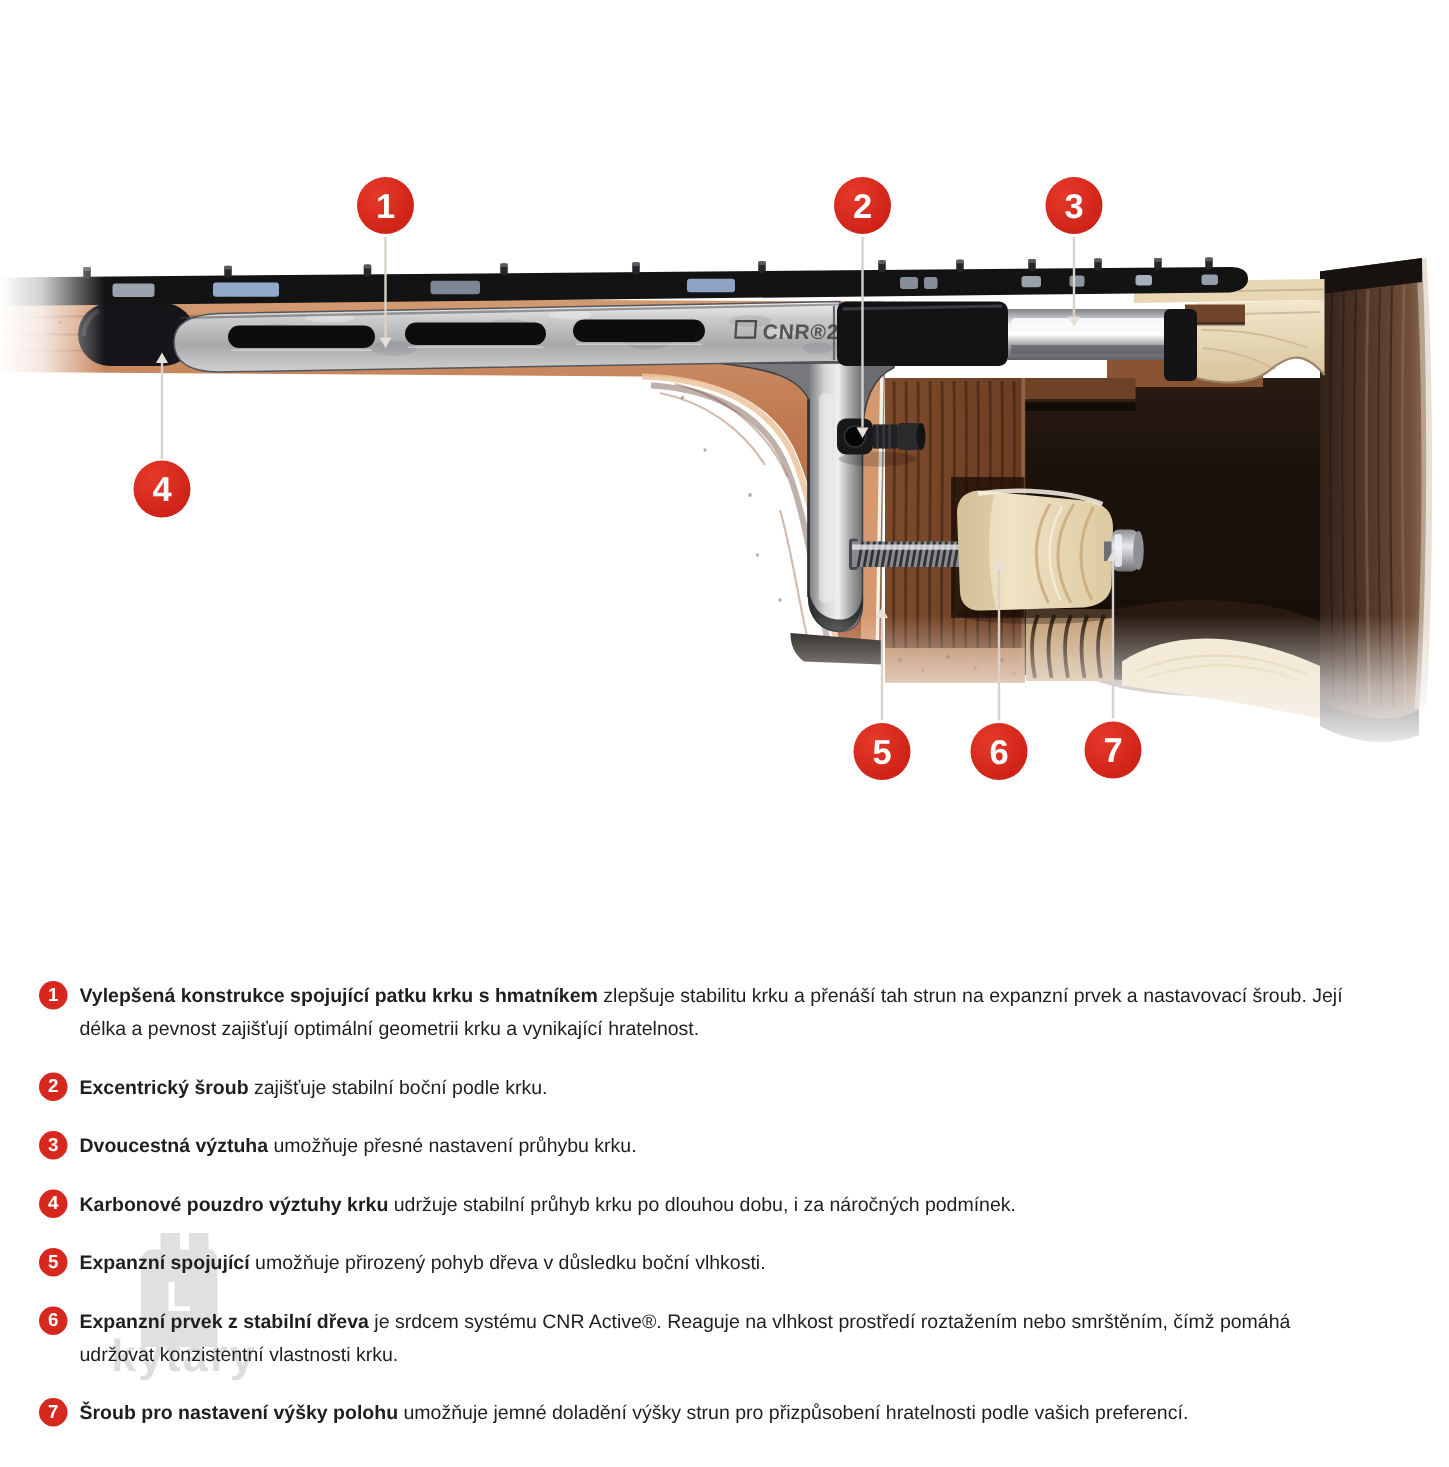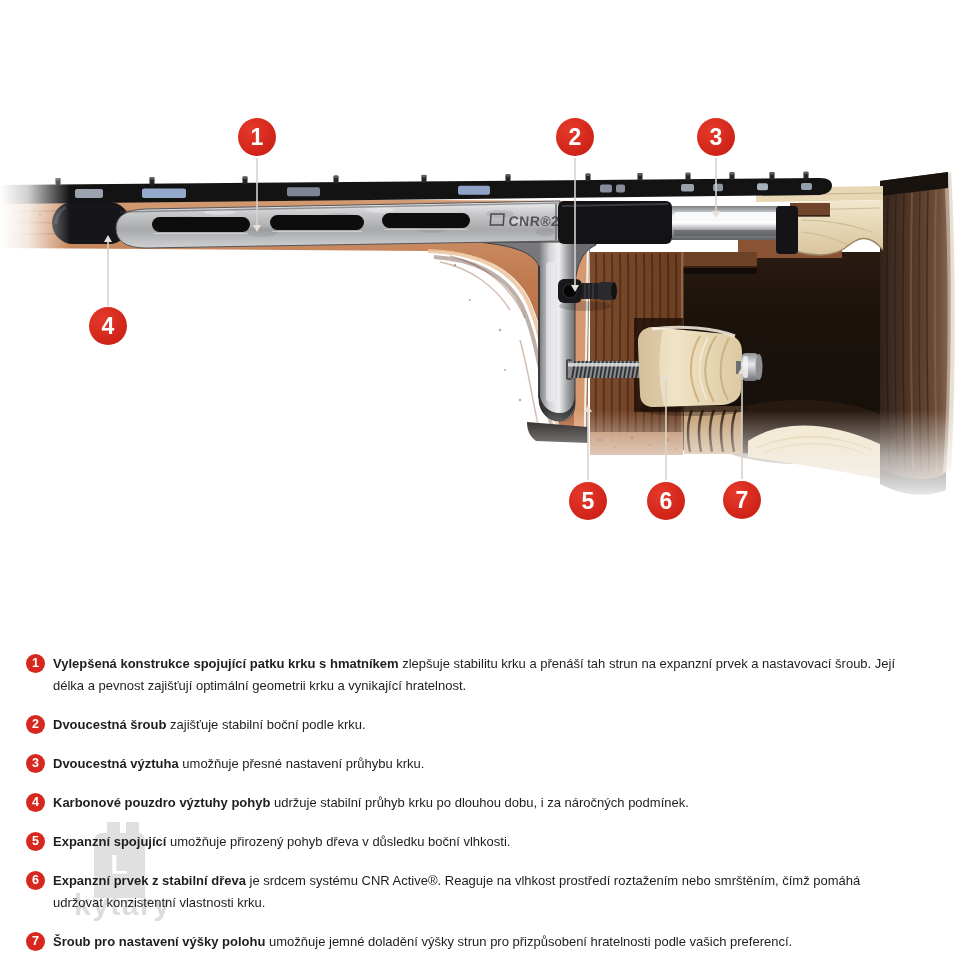--- a/index.html
+++ b/index.html
@@ -429,31 +429,31 @@
   
   <div class="legend">
 
     <div class="legend-item">
       <span class="num-badge">1</span>
       <p class="legend-text"><strong>Vylepšená konstrukce spojující patku krku s hmatníkem</strong> <span>zlepšuje stabilitu krku a přenáší tah strun na expanzní prvek a nastavovací šroub. Její délka a pevnost zajišťují optimální geometrii krku a vynikající hratelnost.</span></p>
     </div>
 
     <div class="legend-item">
       <span class="num-badge">2</span>
-      <p class="legend-text"><strong>Dvoucestná šroub</strong> <span>zajišťuje stabilní boční podle krku.</span></p>
+      <p class="legend-text"><strong>Excentrický šroub</strong> <span>zajišťuje stabilní boční podle krku.</span></p>
     </div>
 
     <div class="legend-item">
       <span class="num-badge">3</span>
       <p class="legend-text"><strong>Dvoucestná výztuha</strong> <span>umožňuje přesné nastavení průhybu krku.</span></p>
     </div>
 
     <div class="legend-item">
       <span class="num-badge">4</span>
-      <p class="legend-text"><strong>Karbonové pouzdro výztuhy pohyb</strong> <span>udržuje stabilní průhyb krku po dlouhou dobu, i za náročných podmínek.</span></p>
+      <p class="legend-text"><strong>Karbonové pouzdro výztuhy krku</strong> <span>udržuje stabilní průhyb krku po dlouhou dobu, i za náročných podmínek.</span></p>
     </div>
 
     <div class="legend-item">
       <span class="num-badge">5</span>
       <p class="legend-text"><strong>Expanzní spojující</strong> <span>umožňuje přirozený pohyb dřeva v důsledku boční vlhkosti.</span></p>
     </div>
 
     <div class="legend-item">
       <span class="num-badge">6</span>
       <p class="legend-text"><strong>Expanzní prvek z stabilní dřeva</strong> <span>je srdcem systému CNR Active®. Reaguje na vlhkost prostředí roztažením nebo smrštěním, čímž pomáhá udržovat konzistentní vlastnosti krku.</span></p>

